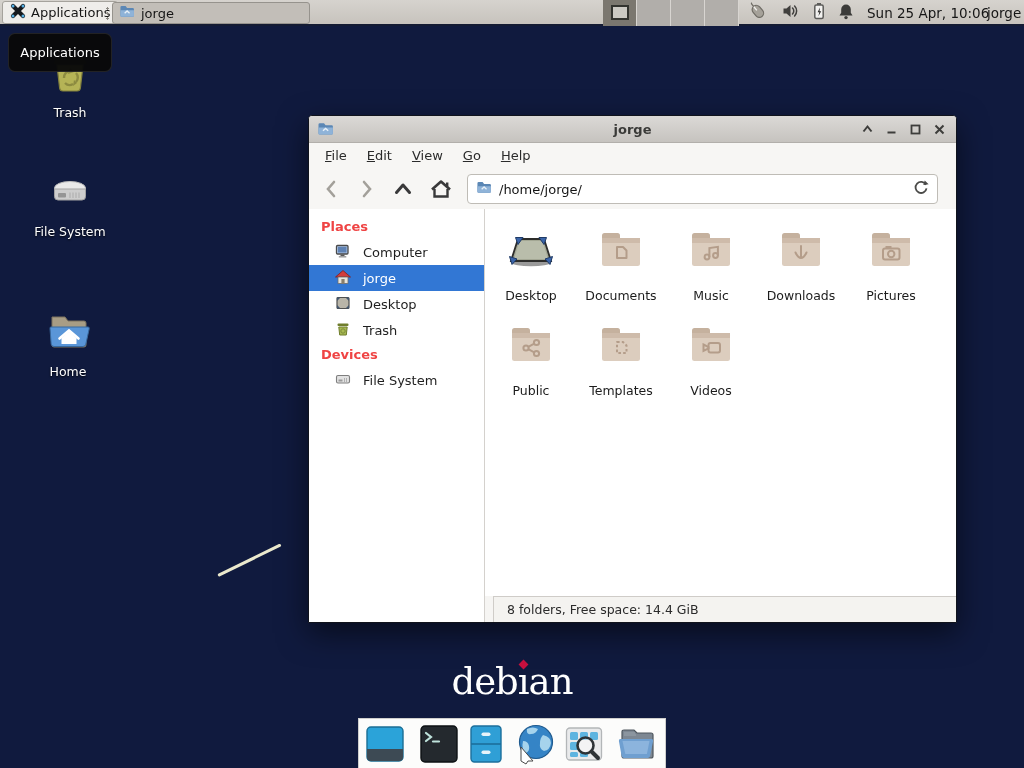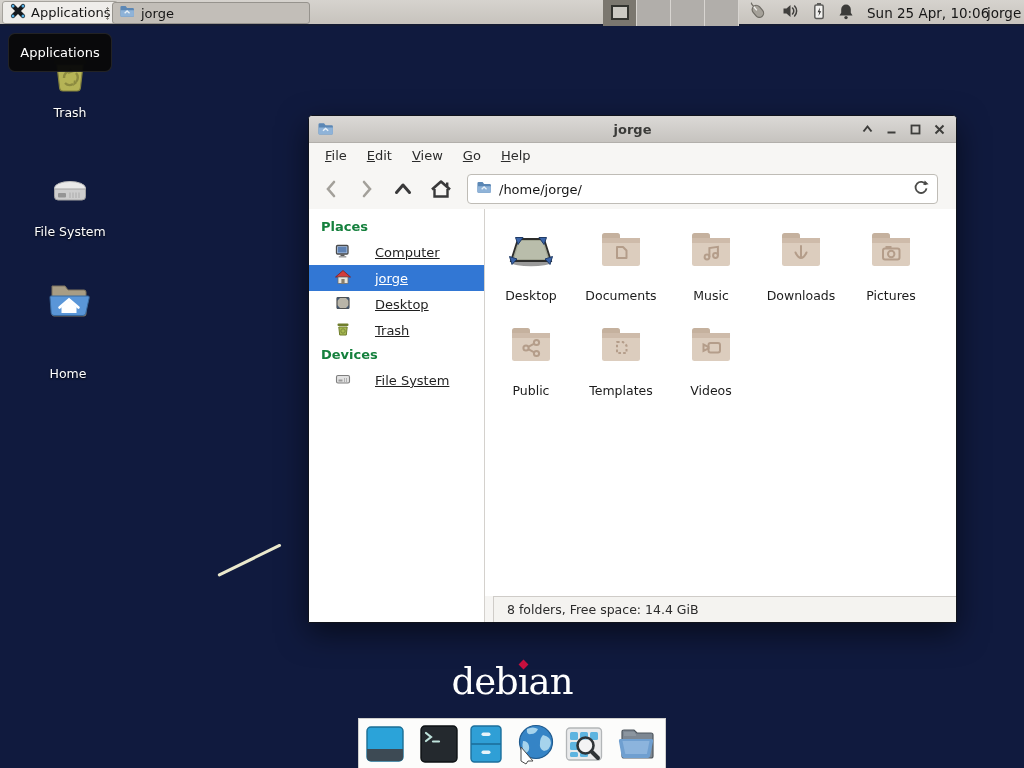--- a/index.html
+++ b/index.html
@@ -27,21 +27,21 @@
   
   .tooltip { position:absolute; left:8px; top:33px; width:104px; height:39px; background:rgba(9,9,9,0.97);
     border:1px solid rgba(255,255,255,0.10); border-radius:7px; color:#fff; font-size:13px;
     display:flex; align-items:center; justify-content:center; z-index:60; }
 
   
   .dicon { position:absolute; width:90px; display:flex; flex-direction:column; align-items:center; }
   .dicon .dlabel { margin-top:5px; font-size:12.5px; color:#fff; text-shadow:0 1px 2px rgba(0,0,0,0.95); }
   .dicon-trash { left:25px; top:48px; }
   .dicon-fs { left:25px; top:167px; }
-  .dicon-home { left:23px; top:276px;gap:33px; }
+  .dicon-home { left:23px; top:307px; }
 
   .line-artifact { position:absolute; left:218px; top:574px; width:70px; height:3px; background:#ebe9cd;
     border-radius:2px; transform:rotate(-26deg); transform-origin:left center; }
 
   
   .debian { position:absolute; left:446px; top:660px; width:132px; text-align:center; color:#fff;
     font-family:"DejaVu Serif", serif; font-size:37px; letter-spacing:-1px; }
   .debian .ichar { position:relative; display:inline-block; }
   .debian .idot { position:absolute; left:2px; top:1px; width:7px; height:7px; background:#c9103f; transform:rotate(45deg); }
 
@@ -61,22 +61,22 @@
   .menu-item::first-letter { text-decoration:underline; }
 
   .toolbar { position:absolute; left:0; top:53px; right:4px; height:40px; background:#f7f6f4; display:flex; align-items:center; padding-left:12px; }
   .nav-btn { width:20px; height:24px; display:flex; align-items:center; justify-content:center; margin-right:16px; }
   .nav-btn.home { width:24px; margin-right:0; }
   .pathbar { flex:1; height:30px; margin-left:14px; margin-right:14px; background:#fff; border:1px solid #bfbcb6;
     border-radius:4px; display:flex; align-items:center; padding:0 8px; }
   .pathbar .path-text { margin-left:7px; font-size:13px; color:#141414; flex:1; }
 
   .sidebar { position:absolute; left:0; top:93px; bottom:0; width:176px; background:#fff; border-right:1px solid #d4d1cd; padding-top:6px; }
-  .side-title { height:24px; line-height:24px; padding-left:12px; font-size:13px; font-weight:bold; color:#15803d; }
-  .side-item { height:26px; display:flex; align-items:center; gap:24px; padding-left:26px; font-size:13px; color:#1f1f1f;text-decoration:underline; }
+  .side-title { height:24px; line-height:24px; padding-left:12px; font-size:13px; font-weight:bold; color:#ef4444; }
+  .side-item { height:26px; display:flex; align-items:center; gap:12px; padding-left:26px; font-size:13px; color:#1f1f1f; }
   .side-item.selected { background:#3277d4; color:#fff; }
 
   .mainarea { position:absolute; left:176px; top:93px; right:0; bottom:26px; background:#fff; overflow:hidden; }
   .file-row { position:absolute; left:1px; display:flex; }
   .file-row.r1 { top:12px; } .file-row.r2 { top:107px; }
   .file-cell { width:90px; height:90px; display:flex; flex-direction:column; align-items:center; }
   .file-cell svg { margin-top:5px; }
   .file-cell .flabel { margin-top:10px; font-size:12.5px; color:#1c1c1c; }
 
   .statusbar { position:absolute; left:176px; right:0; bottom:0; height:26px; background:#f4f3f0;

